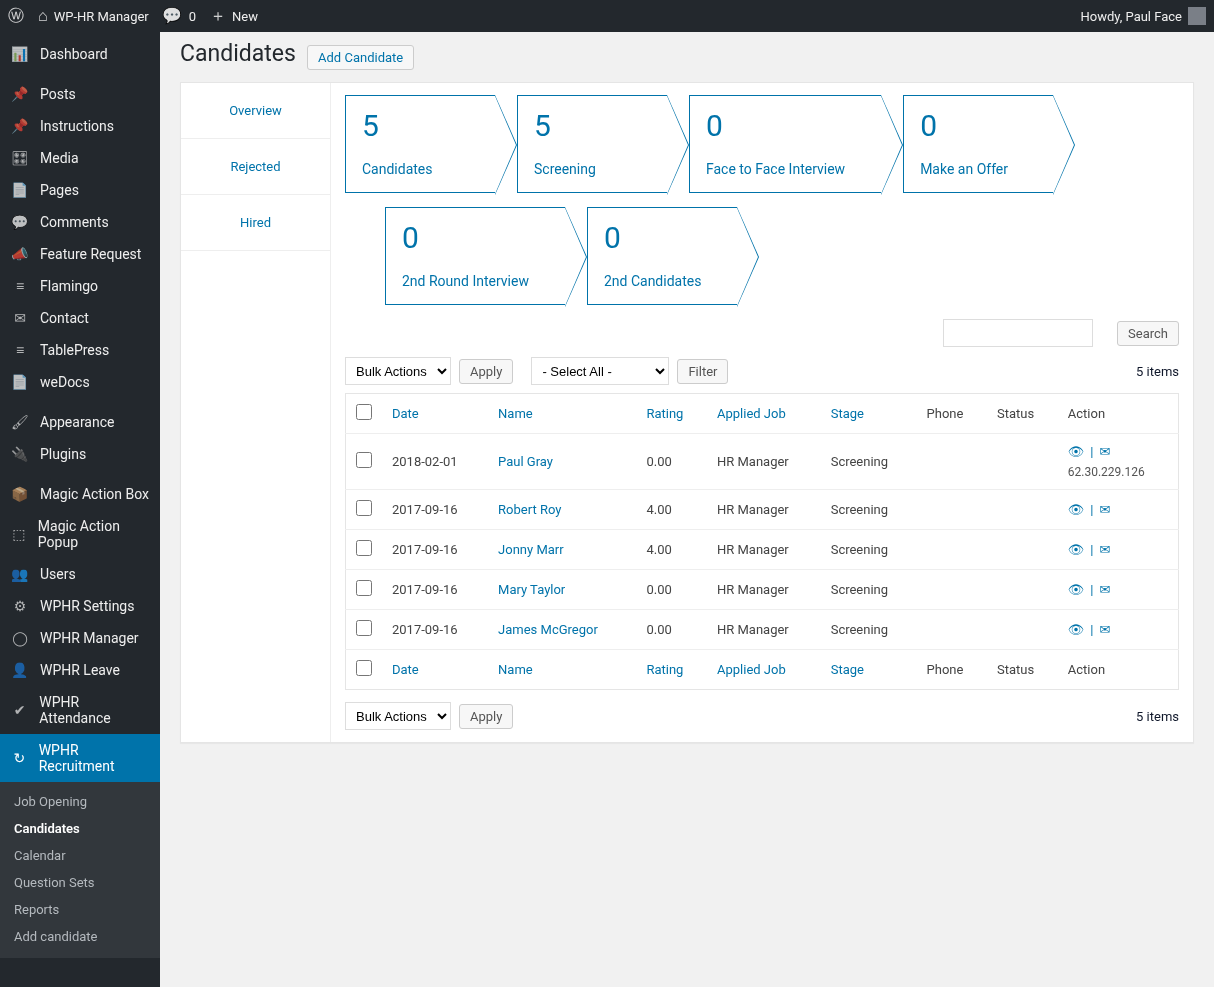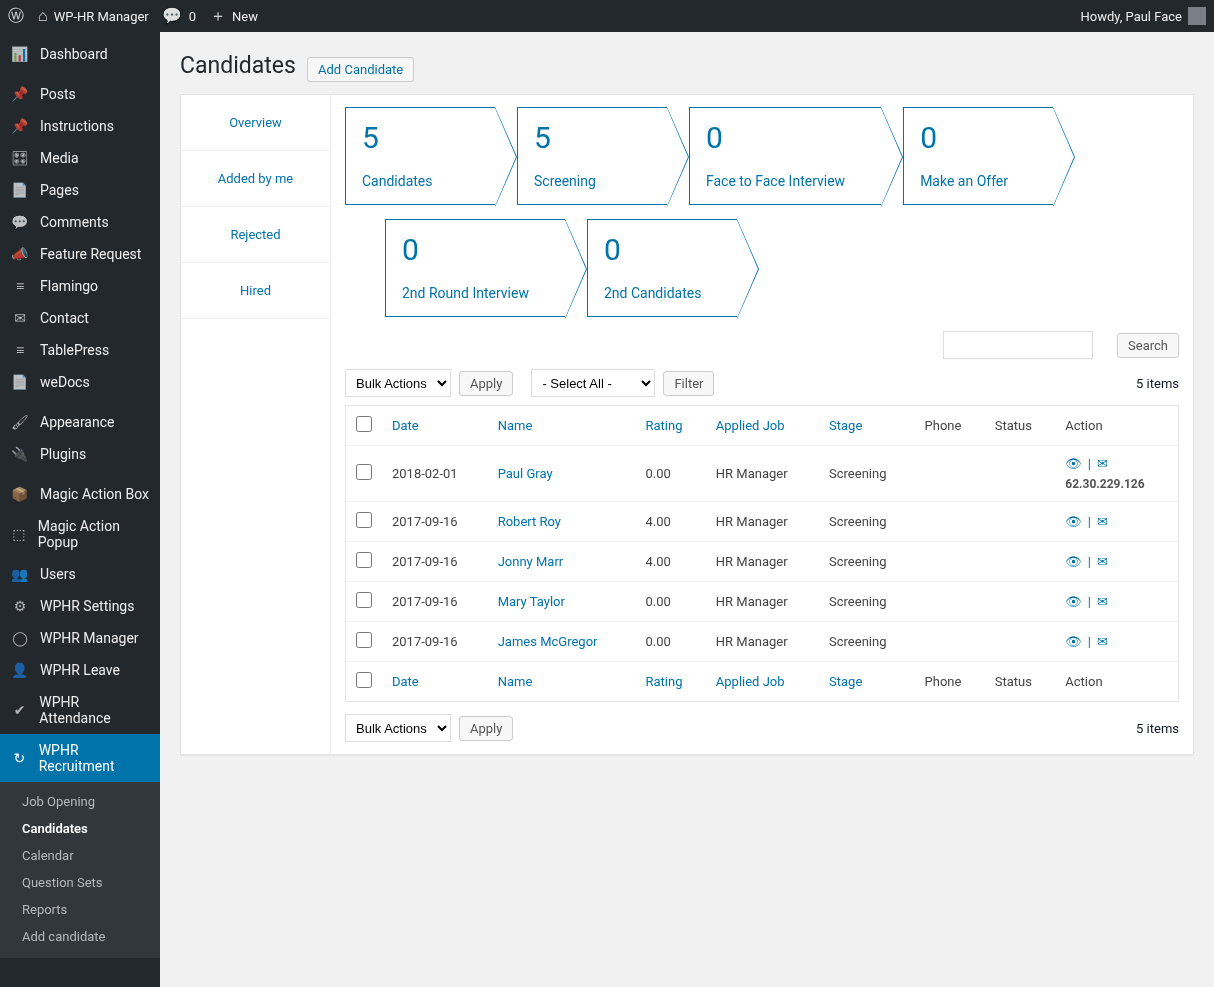--- a/index.html
+++ b/index.html
@@ -14,25 +14,25 @@
   
   
   .wrap { display: flex; min-height: calc(100vh - 32px); }
   .adminmenu { width: 160px; background: #23282d; padding-top: 6px; flex-shrink: 0;}
   .adminmenu .item { display: flex; align-items: center; gap: 10px; padding: 8px 10px; color: #eee; font-size: 14px; cursor: pointer; }
   .adminmenu .item .micon { width: 20px; text-align: center; opacity: .7; }
   .adminmenu .item.current { background: #0073aa; color: #fff; }
   .adminmenu .item.current .micon { opacity: 1; }
   .adminmenu .sep { height: 8px; }
   .adminmenu .redish .micon { color: #d54e21; }
-  .submenu { background: #32373c; padding: 6px 8px 8px; }
+  .submenu { background: #32373c; padding: 6px 0 8px; }
   .submenu .sub { color: #b4b9be; padding: 6px 14px; font-size: 13px; cursor: pointer; }
   .submenu .sub.current { color: #fff; font-weight: 600; }
   
-  .content { flex: 1; padding: 20px 20px 40px; }
+  .content { flex: 1; padding: 8px 20px 40px; }
   h1 { font-size: 23px; font-weight: 400; color: #23282d; display: inline-block; margin-right: 8px;}
   .btn { display: inline-block; border: 1px solid #ccc; background: #f7f7f7; color: #0073aa; padding: 4px 10px; border-radius: 3px; font-size: 13px; vertical-align: middle; cursor: pointer; }
   .btn.plain { color: #555; }
   
   .main-card { background: #fff; border: 1px solid #e5e5e5; box-shadow: 0 1px 1px rgba(0,0,0,.04); margin-top: 12px; display: flex; }
   
   
   .vtabs { width: 150px; border-right: 1px solid #eee; flex-shrink: 0; }
   .vtab { padding: 20px 16px; border-bottom: 1px solid #eee; color: #0073aa; cursor: pointer; text-align: center; }
   .vtab.active { border-left: 0; background:#fff; position: relative; }
@@ -61,21 +61,21 @@
   
   
   table.list { width: 100%; border-collapse: collapse; margin-top: 8px; border: 1px solid #e5e5e5; }
   table.list th, table.list td { text-align: left; padding: 10px; border-bottom: 1px solid #eee; font-size: 13px; vertical-align: middle;}
   table.list th { font-weight: 400; }
   table.list th.sortable, table.list th .link, .linkcell { color: #0073aa; cursor: pointer;}
   table.list tfoot th { border-top:1px solid #eee; border-bottom:none;}
   .chk { width:16px; height:16px; }
   .action-icons { color:#0073aa; display:flex; align-items:center; gap:6px; }
   .action-icons .sepbar { color:#0073aa; }
-  .ip { color:#555; font-size:12px; margin-top:6px;font-weight:bold; }
+  .ip { color:#555; font-size:12px; margin-top:6px; }
   
   .bottom-row { display:flex; align-items:center; gap:8px; margin-top:12px;}
   
   
   .i { font-style: normal; }
 </style>
 </head>
 <body>
 
 <div class="adminbar">
@@ -204,21 +204,20 @@
       </div>
     </div>
 
   <div class="content">
     <h1>Candidates</h1>
     <span class="btn">Add Candidate</span>
 
     <div class="main-card">
       <div class="vtabs" id="vtabs">
           <div class="vtab active">Overview</div>
-          <div class="vtab">Added by me</div>
           <div class="vtab">Rejected</div>
           <div class="vtab">Hired</div>
         </div>
 
       <div class="panel">
 
         <div class="stage-rows">
           <div class="stages-line" id="stages1">
               <div class="stage">
                 <div class="num">5</div>
@@ -253,21 +252,21 @@
           <span></span>
           <div class="right-side">
             <input type="text" class="search-box" style="">
             <span class="btn plain">Search</span>
           </div>
         </div>
 
         <div class="actions-row">
           <select><option>Bulk Actions</option></select>
           <span class="btn plain">Apply</span>
-          <select style="margin-left:10px; width:124px;"><option>- Select All -</option></select>
+          <select style="margin-left:10px; width:138px;"><option>- Select All -</option></select>
           <span class="btn plain">Filter</span>
           <span class="items-count">5 items</span>
         </div>
 
         <table class="list">
           <thead>
               <tr id="thead-row">
                 <th style="width: 30px;"><input type="checkbox" class="chk" style=""></th>
                 <th class="sortable">Date</th>
                 <th class="sortable">Name</th>

